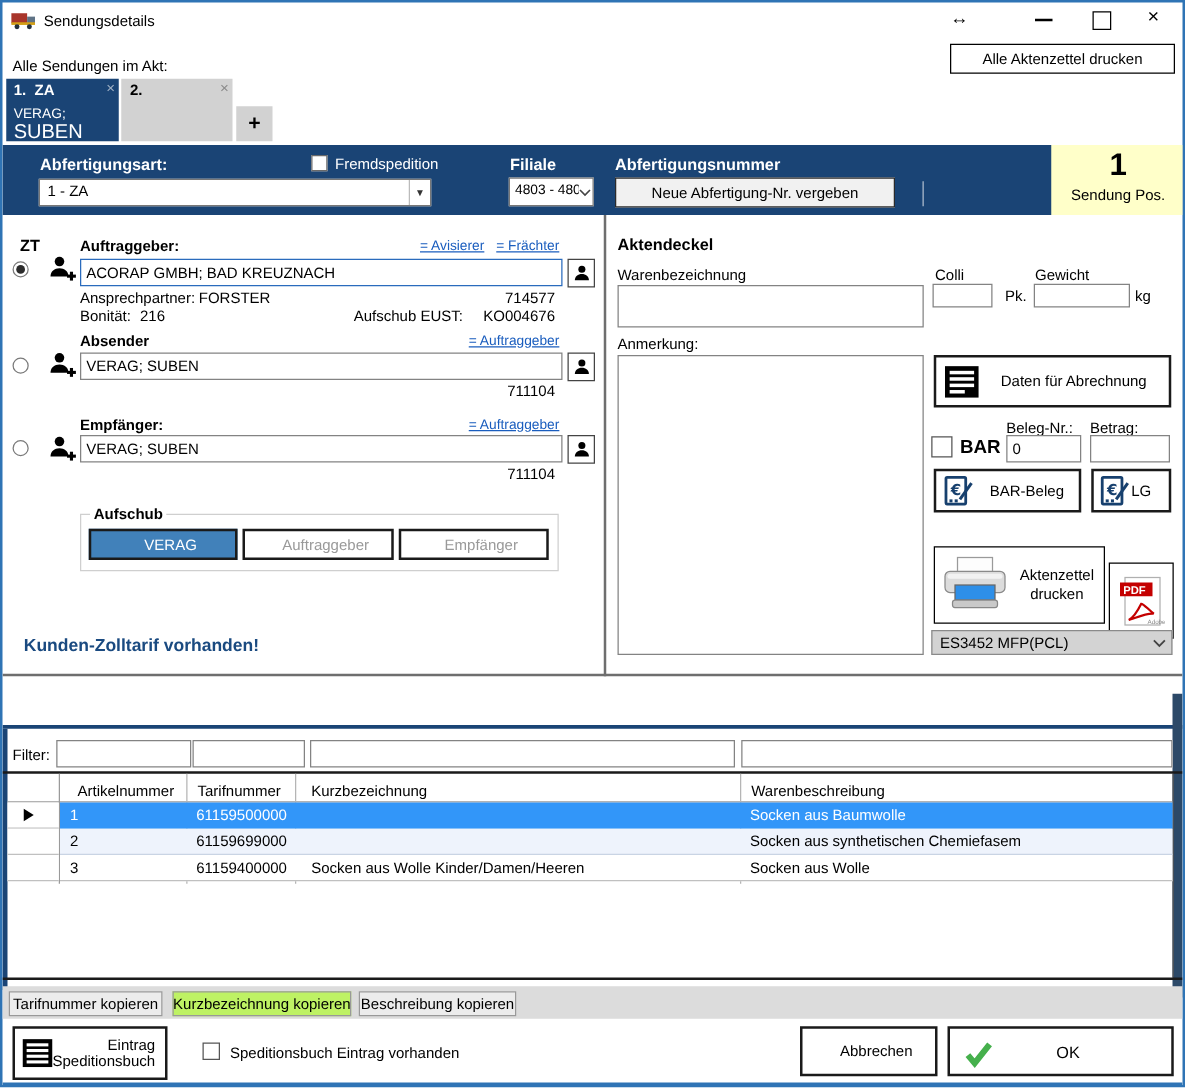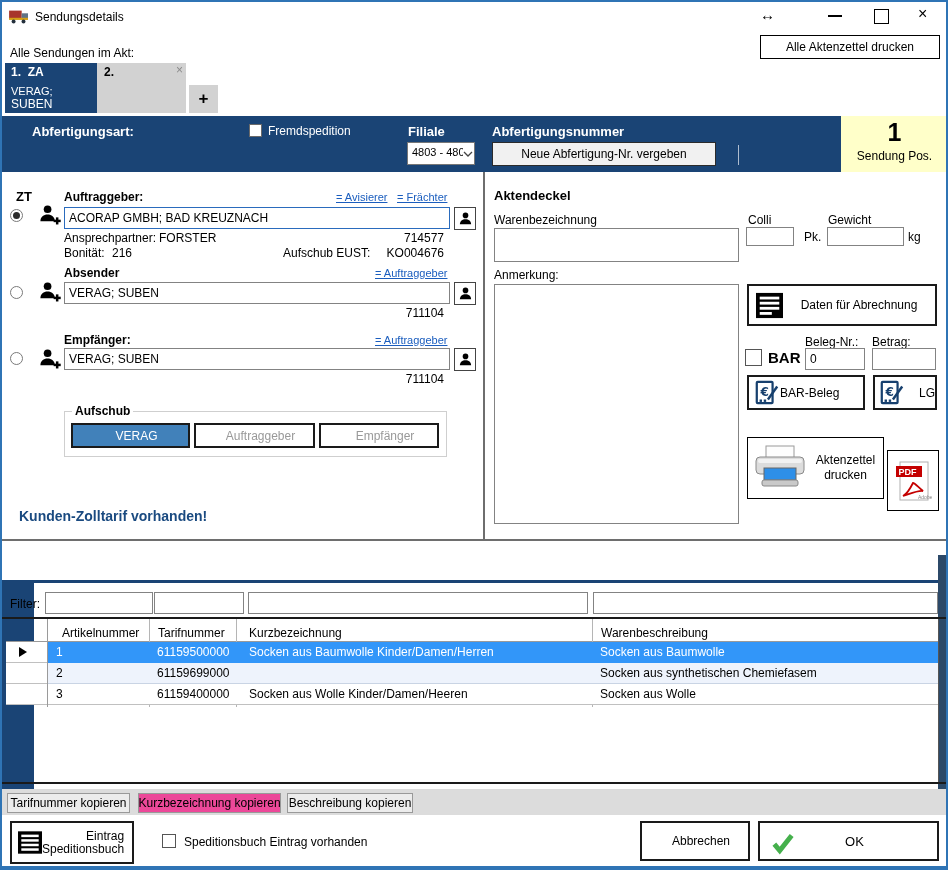--- a/index.html
+++ b/index.html
@@ -1,21 +1,21 @@
 <!DOCTYPE html>
 <html><head>
 <meta charset="utf-8">
 <style>
   html,body{margin:0;padding:0;}
   body{font-family:"Liberation Sans",sans-serif;font-size:12px;color:#000;width:948px;height:870px;}
   .win{position:relative;width:948px;height:870px;background:#fff;border:2px solid #2f74b5;box-sizing:border-box;overflow:hidden;}
   .abs{position:absolute;white-space:nowrap;}
   .b{font-weight:bold;}
   .w{color:#fff;}
-  .navy{background:#1a4475;padding-left:28px;}
+  .navy{background:#1a4475;}
   .btn{position:absolute;background:#fff;border:1px solid #000;display:flex;align-items:center;justify-content:center;box-sizing:border-box;white-space:nowrap;}
   .btn2{border:2px solid #1a1a1a;padding-left:12px;}
   .inp{position:absolute;background:#fff;border:1px solid #838383;box-sizing:border-box;font:inherit;padding:1px 4px;margin:0;outline:none;}
   .link{color:#1a5dbe;text-decoration:underline;font-size:11px;}
   .cb{position:absolute;background:#fff;border:1px solid #6a6a6a;box-sizing:border-box;}
   .radio{position:absolute;width:13px;height:13px;border:1px solid #7a7a7a;border-radius:50%;background:#fff;box-sizing:border-box;}
   .radio.sel::after{content:"";position:absolute;left:2px;top:2px;width:7px;height:7px;border-radius:50%;background:#2b2b2b;}
   .hline{position:absolute;background:#6e6e6e;}
   .cell{position:absolute;padding:3px 0 0 8px;box-sizing:border-box;overflow:hidden;white-space:nowrap;}
 </style>
@@ -39,30 +39,34 @@
   <div class="abs" style="left:872px;top:7px;width:13px;height:13px;border:1px solid #000"></div>
   <div class="abs" style="left:916px;top:3px;font-size:16px">×</div>
 
   <div class="abs" style="left:8px;top:44px">Alle Sendungen im Akt:</div>
   <div class="btn" style="left:758px;top:33px;width:180px;height:24px">Alle Aktenzettel drucken</div>
 
   <div class="abs navy" style="left:3px;top:61px;width:90px;height:50px">
     <span class="abs w b" style="left:6px;top:2px;font-size:12px;white-space:pre">1.  ZA</span>
     <span class="abs" style="right:3px;top:0;color:#9fb0c4;font-size:12px">×</span>
     <span class="abs w" style="left:6px;top:22px;font-size:11px">VERAG;</span>
-    <span class="abs w" style="left:6px;top:34px;font-size:12px">SUBEN</span>
+    <span class="abs w" style="left:6px;top:34px;font-size:16px">SUBEN</span>
   </div>
   <div class="abs" style="left:95px;top:61px;width:89px;height:50px;background:#d2d2d2">
     <span class="abs b" style="left:7px;top:2px;font-size:12px">2.</span>
     <span class="abs" style="right:3px;top:0;color:#8a8a8a;font-size:12px">×</span>
   </div>
   <div class="abs" style="left:187px;top:83px;width:29px;height:28px;background:#d2d2d2;display:flex;align-items:center;justify-content:center;font-size:17px;font-weight:bold">+</div>
 
   <div class="abs navy" style="left:0;top:114px;width:944px;height:56px"></div>
   <div class="abs w b" style="left:30px;top:122px;font-size:13px">Abfertigungsart:</div>
+  <div class="abs" style="left:29px;top:141px;width:314px;height:22px;background:#fff;border:1px solid #777;box-sizing:border-box">
+    <span class="abs" style="left:6px;top:2px">1 - ZA</span>
+    <span class="abs" style="right:0;top:0;width:16px;height:20px;border-left:1px solid #bbb;display:flex;align-items:center;justify-content:center;font-size:8px;color:#333">▼</span>
+  </div>
   <div class="cb" style="left:247px;top:122px;width:13px;height:13px"></div>
   <div class="abs w" style="left:266px;top:122px">Fremdspedition</div>
   <div class="abs w b" style="left:406px;top:122px;font-size:13px">Filiale</div>
   <div class="abs" style="left:405px;top:140px;width:68px;height:23px;background:#fff;border:1px solid #777;box-sizing:border-box">
     <span class="abs" style="left:4px;top:3px;font-size:11px">4803 - 480</span>
     <span class="abs" style="right:1px;top:5px;background:#fff">
       <svg width="10" height="10" viewBox="0 0 10 10">
           <path d="M1 3l4 4 4-4" fill="none" stroke="#444" stroke-width="1.3"></path>
         </svg>
     </span>
@@ -190,33 +194,33 @@
   <div class="btn btn2" style="left:745px;top:373px;width:118px;height:35px;justify-content:flex-start;padding-left:5px">
     <span style="display:inline-flex">
       <svg width="26" height="26" viewBox="0 0 28 28">
           <rect x="3" y="2" width="17" height="23" rx="1" fill="none" stroke="#17406e" stroke-width="2.4"></rect>
           <text x="7" y="17" fill="#17406e" font-size="13" font-weight="bold" font-family="DejaVu Sans">€</text>
           <line x1="15" y1="21" x2="25" y2="7" stroke="#17406e" stroke-width="2.6"></line>
           <rect x="6" y="21" width="2.6" height="2.6" fill="#17406e"></rect>
           <rect x="10.5" y="21" width="2.6" height="2.6" fill="#17406e"></rect>
         </svg>
     </span>
-    <span style="flex:1;text-align:left">BAR-Beleg</span>
+    <span style="flex:1;text-align:center">BAR-Beleg</span>
   </div>
   <div class="btn btn2" style="left:871px;top:373px;width:64px;height:35px;justify-content:flex-start;padding-left:4px">
     <span style="display:inline-flex">
       <svg width="26" height="26" viewBox="0 0 28 28">
           <rect x="3" y="2" width="17" height="23" rx="1" fill="none" stroke="#17406e" stroke-width="2.4"></rect>
           <text x="7" y="17" fill="#17406e" font-size="13" font-weight="bold" font-family="DejaVu Sans">€</text>
           <line x1="15" y1="21" x2="25" y2="7" stroke="#17406e" stroke-width="2.6"></line>
           <rect x="6" y="21" width="2.6" height="2.6" fill="#17406e"></rect>
           <rect x="10.5" y="21" width="2.6" height="2.6" fill="#17406e"></rect>
         </svg>
     </span>
-    <span style="flex:1;text-align:right">LG</span>
+    <span style="flex:1;text-align:left">LG</span>
   </div>
 
   <div class="btn" style="left:745px;top:435px;width:137px;height:62px;border:1px solid #000;justify-content:flex-start;padding-left:4px">
     <span style="display:inline-flex">
       <svg width="56" height="48" viewBox="0 0 56 48">
         <rect x="14" y="2" width="28" height="14" fill="#fdfdfd" stroke="#9a9a9a"></rect>
         <rect x="4" y="13" width="48" height="17" rx="4" fill="#dcdcdc" stroke="#8a8a8a"></rect>
         <rect x="6" y="15" width="44" height="4" rx="2" fill="#f2f2f2"></rect>
         <rect x="12" y="24" width="32" height="12" fill="#2e8fe8" stroke="#666"></rect>
         <rect x="10" y="36" width="36" height="6" rx="2" fill="#c9c9c9" stroke="#888"></rect>
@@ -232,20 +236,28 @@
       <svg width="38" height="44" viewBox="0 0 38 44">
         <rect x="6" y="3" width="28" height="38" fill="#fff" stroke="#b0b0b0"></rect>
         <rect x="2" y="7" width="26" height="11" fill="#c40000"></rect>
         <text x="4.5" y="16" fill="#fff" font-size="9" font-weight="bold" font-family="Liberation Sans">PDF</text>
         <path d="M19 24 C15 32 11 36 9 37 C13 36 24 31 29 32 C24 28 21 24 19 24 Z" fill="none" stroke="#c40000" stroke-width="1.8"></path>
         <text x="24" y="40" fill="#888" font-size="5" font-family="Liberation Sans">Adobe</text>
       </svg>
     </span>
   </div>
 
+  <div class="abs" style="left:743px;top:502px;width:193px;height:20px;background:#d3d3d3;border:1px solid #8a8a8a;box-sizing:border-box">
+    <span class="abs" style="left:6px;top:2px">ES3452 MFP(PCL)</span>
+    <span class="abs" style="right:4px;top:4px">
+      <svg width="11" height="11" viewBox="0 0 10 10">
+          <path d="M1 3l4 4 4-4" fill="none" stroke="#444" stroke-width="1.3"></path>
+        </svg>
+    </span>
+  </div>
 
   <div class="abs navy" style="left:0;top:578px;width:944px;height:3px"></div>
   <div class="abs navy" style="left:0;top:581px;width:4px;height:209px"></div>
   <div class="abs" style="left:936px;top:553px;width:8px;height:243px;background:#2c4968"></div>
 
   <div class="abs" style="left:8px;top:595px">Filter:</div>
   <input class="inp" style="left: 43px; top: 590px; width: 108px; height: 22px;">
   <input class="inp" style="left: 152px; top: 590px; width: 90px; height: 22px;">
   <input class="inp" style="left: 246px; top: 590px; width: 340px; height: 22px;">
   <input class="inp" style="left: 591px; top: 590px; width: 345px; height: 22px;">
@@ -263,21 +275,20 @@
   <div class="abs" style="left:147px;top:617px;width:1px;height:88px;background:#b5b5b5"></div>
   <div class="abs" style="left:234px;top:617px;width:1px;height:88px;background:#b5b5b5"></div>
   <div class="abs" style="left:590px;top:617px;width:1px;height:88px;background:#b5b5b5"></div>
 
   <div class="abs" style="left:4px;top:640px;width:41px;height:21px;background:#fff;border-bottom:1px solid #c0c0c0;box-sizing:border-box">
     <span class="abs" style="left:13px;top:5px;width:0;height:0;border-left:8px solid #000;border-top:5px solid transparent;border-bottom:5px solid transparent"></span>
   </div>
   <div class="abs" style="left:46px;top:640px;width:890px;height:21px;background:#3296f9;color:#fff">
     <span class="cell" style="left:0;top:0;width:100px">1</span>
     <span class="cell" style="left:101px;top:0;width:88px">61159500000</span>
-    <span class="cell" style="left:193px;top:0;width:350px">Socken aus Baumwolle Kinder/Damen/Herren</span>
     <span class="cell" style="left:544px;top:0;width:340px">Socken aus Baumwolle</span>
   </div>
 
   <div class="abs" style="left:4px;top:661px;width:41px;height:21px;background:#fff;border-bottom:1px solid #c0c0c0;box-sizing:border-box"></div>
   <div class="abs" style="left:46px;top:661px;width:890px;height:21px;background:#eef3fc;border-bottom:1px solid #c9d4e4;box-sizing:border-box">
     <span class="cell" style="left:0;top:0;width:100px">2</span>
     <span class="cell" style="left:101px;top:0;width:88px">61159699000</span>
     <span class="cell" style="left:544px;top:0;width:340px">Socken aus synthetischen Chemiefasem</span>
   </div>
 
@@ -285,21 +296,21 @@
   <div class="abs" style="left:46px;top:682px;width:890px;height:21px;background:#fff;border-bottom:1px solid #c0c0c0;box-sizing:border-box">
     <span class="cell" style="left:0;top:0;width:100px">3</span>
     <span class="cell" style="left:101px;top:0;width:88px">61159400000</span>
     <span class="cell" style="left:193px;top:0;width:350px">Socken aus Wolle Kinder/Damen/Heeren</span>
     <span class="cell" style="left:544px;top:0;width:340px">Socken aus Wolle</span>
   </div>
 
   <div class="abs" style="left:0;top:780px;width:944px;height:2px;background:#1a1a1a"></div>
   <div class="abs" style="left:0;top:787px;width:944px;height:26px;background:#dcdcdc"></div>
   <div class="btn" style="left:5px;top:791px;width:123px;height:20px;background:#ececec;border-color:#999">Tarifnummer kopieren</div>
-  <div class="btn" style="left:136px;top:791px;width:143px;height:20px;background:#ec4899;border-color:#999">Kurzbezeichnung kopieren</div>
+  <div class="btn" style="left:136px;top:791px;width:143px;height:20px;background:#bef264;border-color:#999">Kurzbezeichnung kopieren</div>
   <div class="btn" style="left:285px;top:791px;width:126px;height:20px;background:#ececec;border-color:#999">Beschreibung kopieren</div>
 
   <div class="btn btn2" style="left:8px;top:819px;width:124px;height:43px;justify-content:flex-start;padding-left:6px">
     <span style="display:inline-flex">
       <svg width="24" height="23" viewBox="0 0 29 27">
           <rect width="29" height="27" fill="#000"></rect>
           <rect x="4" y="4" width="21" height="3" fill="#fff"></rect>
           <rect x="4" y="9.5" width="21" height="3" fill="#fff"></rect>
           <rect x="4" y="15" width="21" height="3" fill="#fff"></rect>
           <rect x="4" y="20.5" width="21" height="3" fill="#fff"></rect>

